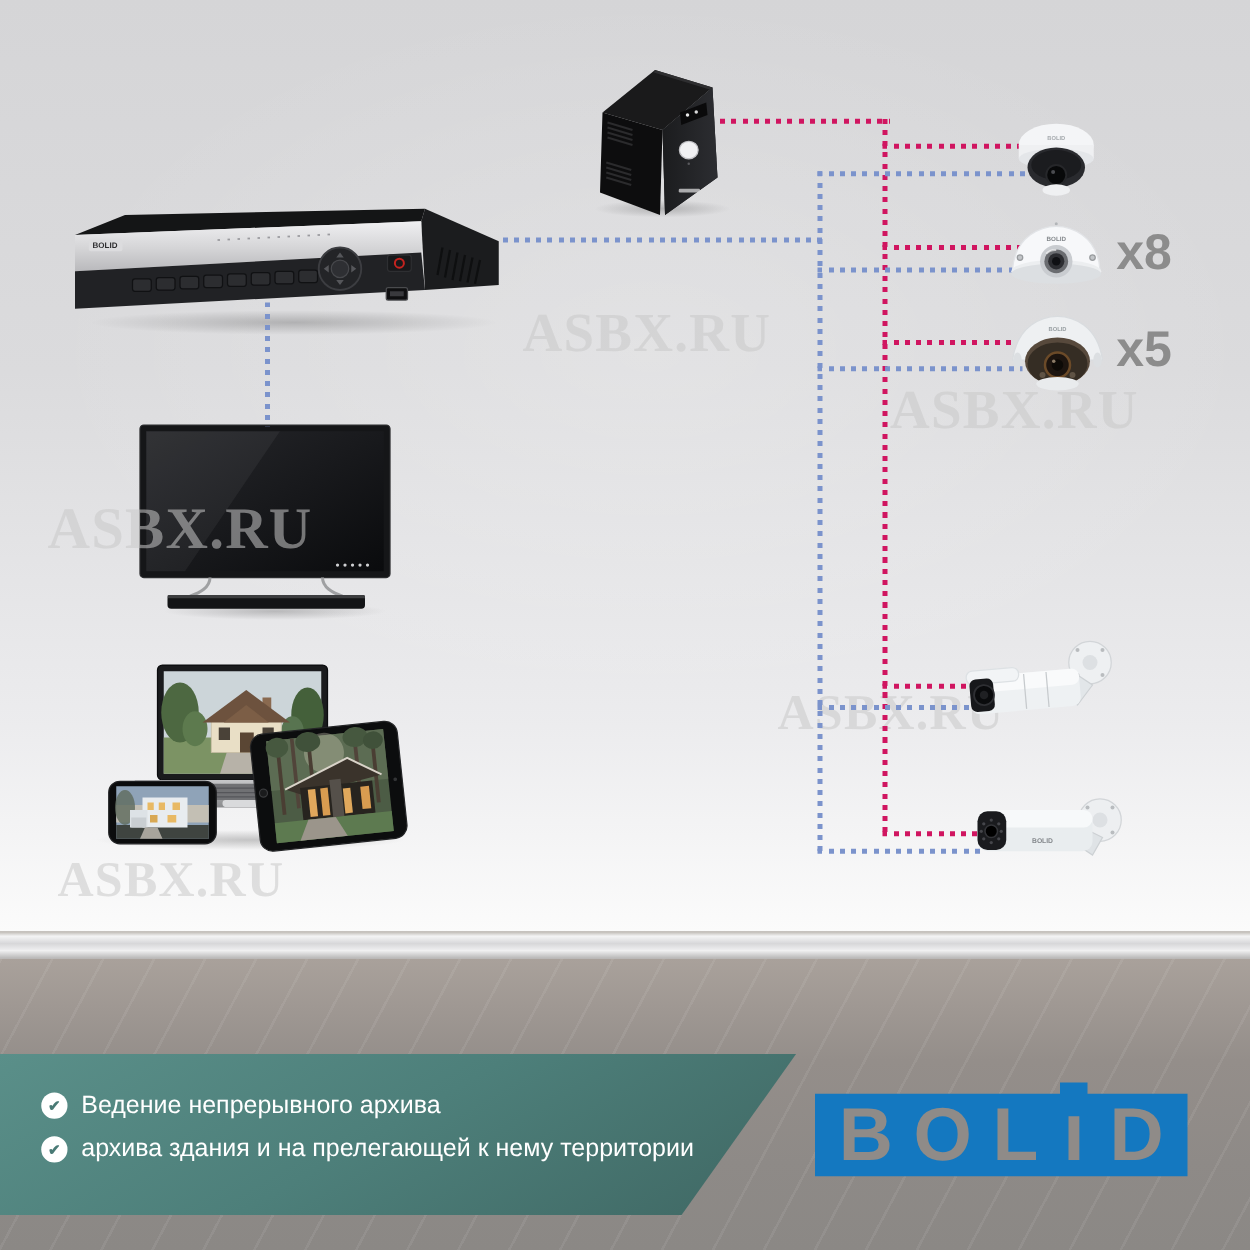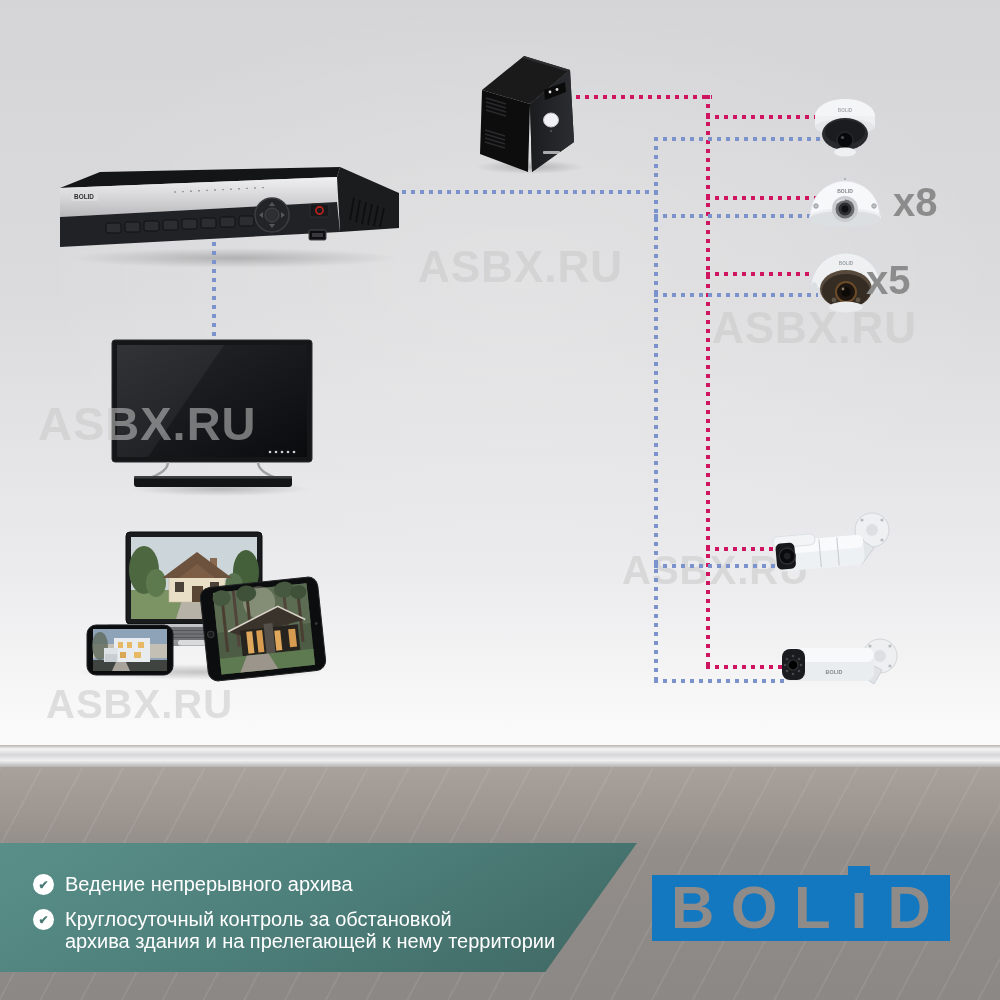--- a/index.html
+++ b/index.html
@@ -17,21 +17,21 @@
   .floor{position:absolute;left:0;top:767px;width:1000px;height:233px;
         background:
           repeating-linear-gradient(118deg,rgba(255,255,255,.07) 0 2px,rgba(255,255,255,0) 2px 36px),
           linear-gradient(180deg,#a9a19b 0%,#948e8a 35%,#8e8a87 70%,#8b8885 100%);}
 
   
   .shadow{position:absolute;background:radial-gradient(ellipse at center,rgba(0,0,0,.20),rgba(0,0,0,0) 70%);}
 
   
   .wm{position:absolute;font-weight:700;color:rgba(200,200,200,.55);
-      letter-spacing:1px;white-space:nowrap;line-height:1;}
+      letter-spacing:1px;white-space:nowrap;line-height:1;font-family:Liberation Serif, serif;}
 
   
   .dot-h{position:absolute;height:4px;}
   .dot-v{position:absolute;width:4px;}
   .dot-h.red{background-image:repeating-linear-gradient(to right,var(--power-line) 0 4px,transparent 4px 9px);}
   .dot-v.red{background-image:repeating-linear-gradient(to bottom,var(--power-line) 0 4px,transparent 4px 9px);}
   .dot-h.blue{background-image:repeating-linear-gradient(to right,var(--data-line) 0 4px,transparent 4px 9px);}
   .dot-v.blue{background-image:repeating-linear-gradient(to bottom,var(--data-line) 0 4px,transparent 4px 9px);}
 
   
@@ -67,21 +67,20 @@
   <div class="floor"></div>
 
   <div class="banner">
     <div class="bullet" style="left:33px;top:30px;">
       <div class="check">✔</div>
       <div class="bullet-text">Ведение непрерывного архива</div>
     </div>
     <div class="bullet" style="left:33px;top:65px;">
       <div class="check">✔</div>
       <div class="bullet-text">
-        <div>Круглосуточный контроль за обстановкой</div>
         <div>архива здания и на прелегающей к нему территории</div>
       </div>
     </div>
   </div>
 
   <div class="logo">
     <span class="lt">B</span>
     <span class="lt">O</span>
     <span class="lt">L</span>
     <span class="i-wrap">
@@ -402,15 +401,15 @@
         <circle cx="17" cy="56" r="1.3"></circle>
         <circle cx="11" cy="53" r="1.3"></circle>
       <circle cx="9" cy="47" r="1.3"></circle>
         <circle cx="11" cy="41" r="1.3"></circle>
     </g>
     <circle cx="17" cy="47" r="5" fill="#000" stroke="#333438" stroke-width="1.2"></circle>
     <text x="58" y="56" font-size="5.4" font-weight="700" fill="#85898d" text-anchor="middle">BOLID</text>
   </svg>
 
   <div class="count-label" style="left:893px;top:180px;">x8</div>
-  <div class="count-label" style="left:866px;top:258px;">x5</div>
+  <div class="count-label" style="left:893px;top:258px;">x5</div>
 
 </div>
 
 </body></html>

